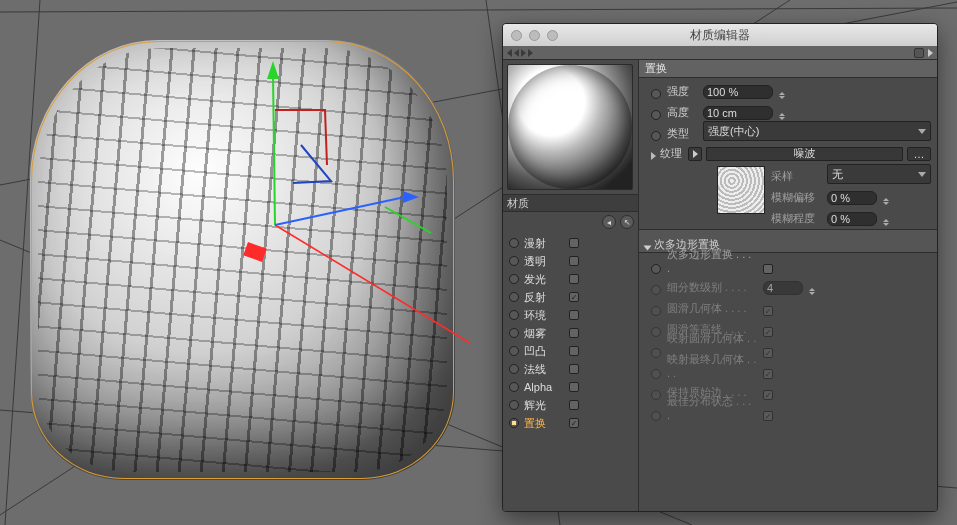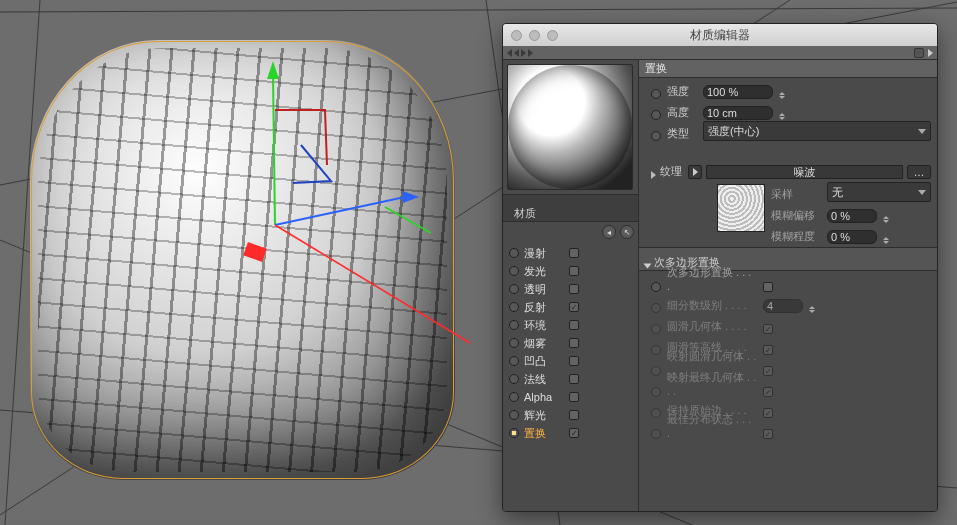--- a/index.html
+++ b/index.html
@@ -22,21 +22,21 @@
   .tri-l{border-right:5px solid #3a3a3a;} .tri-r{border-left:5px solid #3a3a3a;}
   .tab-strip .rfill{flex:1;}
   .toolend{display:flex;gap:4px;margin-right:4px;align-items:center;}
   .lock{width:10px;height:10px;border:1px solid #333;border-radius:2px;background:#555;}
   .body { flex:1; display:flex; overflow:hidden;}
   .leftcol { width:136px; background:#4a4a4a; border-right:1px solid #2d2d2d; display:flex; flex-direction:column;}
   .thumb { margin:4px 0 4px 4px; width:126px; height:126px; border-radius:2px; background:
     radial-gradient(circle at 35% 30%, #fff 0 28%, #ddd 35%, #bbb 42%, #888 55%, #555 68%, #222 85%);
     border:1px solid #2a2a2a; position:relative;}
   .thumb::after{content:"";position:absolute;inset:0;border-radius:50%;box-shadow:inset 0 0 20px rgba(0,0,0,.6);}
-  .matname{display:flex;align-items:flex-end;height:28px;background:#3e3e3e;border-top:1px solid #2d2d2d;border-bottom:1px solid #2d2d2d;padding:0 11px;color:#d0d0d0;}
+  .matname{display:flex;align-items:center;height:18px;background:#3e3e3e;border-top:1px solid #2d2d2d;border-bottom:1px solid #2d2d2d;padding:0 4px;color:#d0d0d0;}
   .picker{display:flex;justify-content:flex-end;align-items:center;gap:4px;height:20px;padding:0 4px;}
   .circle-btn{width:14px;height:14px;border-radius:50%;background:#5b5b5b;border:1px solid #2d2d2d;display:flex;align-items:center;justify-content:center;font-size:8px;color:#ddd;}
   .chanlist{flex:1;padding:2px 0;}
   .chan{display:flex;align-items:center;gap:5px;height:18px;padding:0 6px;cursor:default;}
   .chan .rb{width:10px;height:10px;border-radius:50%;border:1px solid #222;background:#575757;flex-shrink:0;}
   .chan .rb.sel{background:radial-gradient(circle,#ffdf87 0 40%,#575757 42%);}
   .chan .nm{flex:0 0 40px;color:#ddd;}
   .chan .ck{width:10px;height:10px;border:1px solid #222;background:#636363;border-radius:2px;display:flex;align-items:center;justify-content:center;font-size:8px;color:#222;}
   .chan .ck.on::after{content:"✓";}
   .chan.active .nm{color:#ffb443;}
@@ -46,21 +46,21 @@
   .row{display:flex;align-items:flex-end;height:18px;gap:6px;}
   .rb2{width:10px;height:10px;border-radius:50%;border:1px solid #222;background:#575757;flex-shrink:0;}
   .lbl{width:30px;color:#d0d0d0;}
   .lbl-dim{color:#a0a0a0;}
   .numfield{flex:0 0 70px;height:14px;background:#2f2f2f;border:1px solid #222;color:#ddd;display:flex;align-items:center;padding:0 3px;border-radius:6px;}
   .spin{width:10px;display:flex;flex-direction:column;justify-content:center;}
   .spin span{width:0;height:0;border-left:3px solid transparent;border-right:3px solid transparent;}
   .spin .up{border-bottom:3px solid #aaa;margin-bottom:1px;} .spin .dn{border-top:3px solid #aaa;}
   .select{flex:1;height:20px;background:#3a3a3a;border:1px solid #222;color:#ddd;display:flex;align-items:center;justify-content:space-between;padding:0 4px;border-radius:2px;}
   .chev{width:0;height:0;border-left:4px solid transparent;border-right:4px solid transparent;border-top:5px solid #aaa;}
-  .texrow{display:flex;align-items:flex-end;gap:4px;margin-top:20px;}
+  .texrow{display:flex;align-items:center;gap:4px;margin-top:2px;}
   .disclos{width:0;height:0;border-top:4px solid transparent;border-bottom:4px solid transparent;border-left:5px solid #bbb;margin-top:4px;}
   .disclos.open{transform:rotate(90deg);}
   .arrowbtn{width:14px;height:14px;background:#3a3a3a;border:1px solid #222;border-radius:2px;display:flex;align-items:center;justify-content:center;}
   .bigbtn{flex:1;height:14px;background:#383838;border:1px solid #222;border-radius:1px;display:flex;align-items:center;justify-content:center;color:#ddd;}
   .dotsbtn{width:24px;height:14px;background:#383838;border:1px solid #222;border-radius:2px;display:flex;align-items:center;justify-content:center;color:#ddd;}
   .noise-row{display:flex;align-items:flex-start;gap:6px;margin-top:2px;}
   .noise-thumb{width:48px;height:48px;border:1px solid #222;background:
     repeating-radial-gradient(circle at 30% 30%, #eee 0 2px,#bcbcbc 2px 4px),#ccc;}
   .subprops{flex:1;display:flex;flex-direction:column;gap:3px;}
   .subhead{height:24px;background:#555;border-top:1px solid #2d2d2d;border-bottom:1px solid #2d2d2d;display:flex;align-items:flex-end;padding:0 6px;color:#d0d0d0;}
@@ -146,26 +146,26 @@
         <span class="circle-btn">↖</span>
       </div>
       <div class="chanlist" id="chanlist">
           <div class="chan">
             <span class="rb"></span>
             <span class="nm">漫射</span>
             <span class="ck"></span>
           </div>
           <div class="chan">
             <span class="rb"></span>
+            <span class="nm">透明</span>
+            <span class="ck"></span>
+          </div>
+          <div class="chan">
+            <span class="rb"></span>
             <span class="nm">发光</span>
-            <span class="ck"></span>
-          </div>
-          <div class="chan">
-            <span class="rb"></span>
-            <span class="nm">透明</span>
             <span class="ck"></span>
           </div>
           <div class="chan">
             <span class="rb"></span>
             <span class="nm">反射</span>
             <span class="ck on"></span>
           </div>
           <div class="chan">
             <span class="rb"></span>
             <span class="nm">环境</span>

